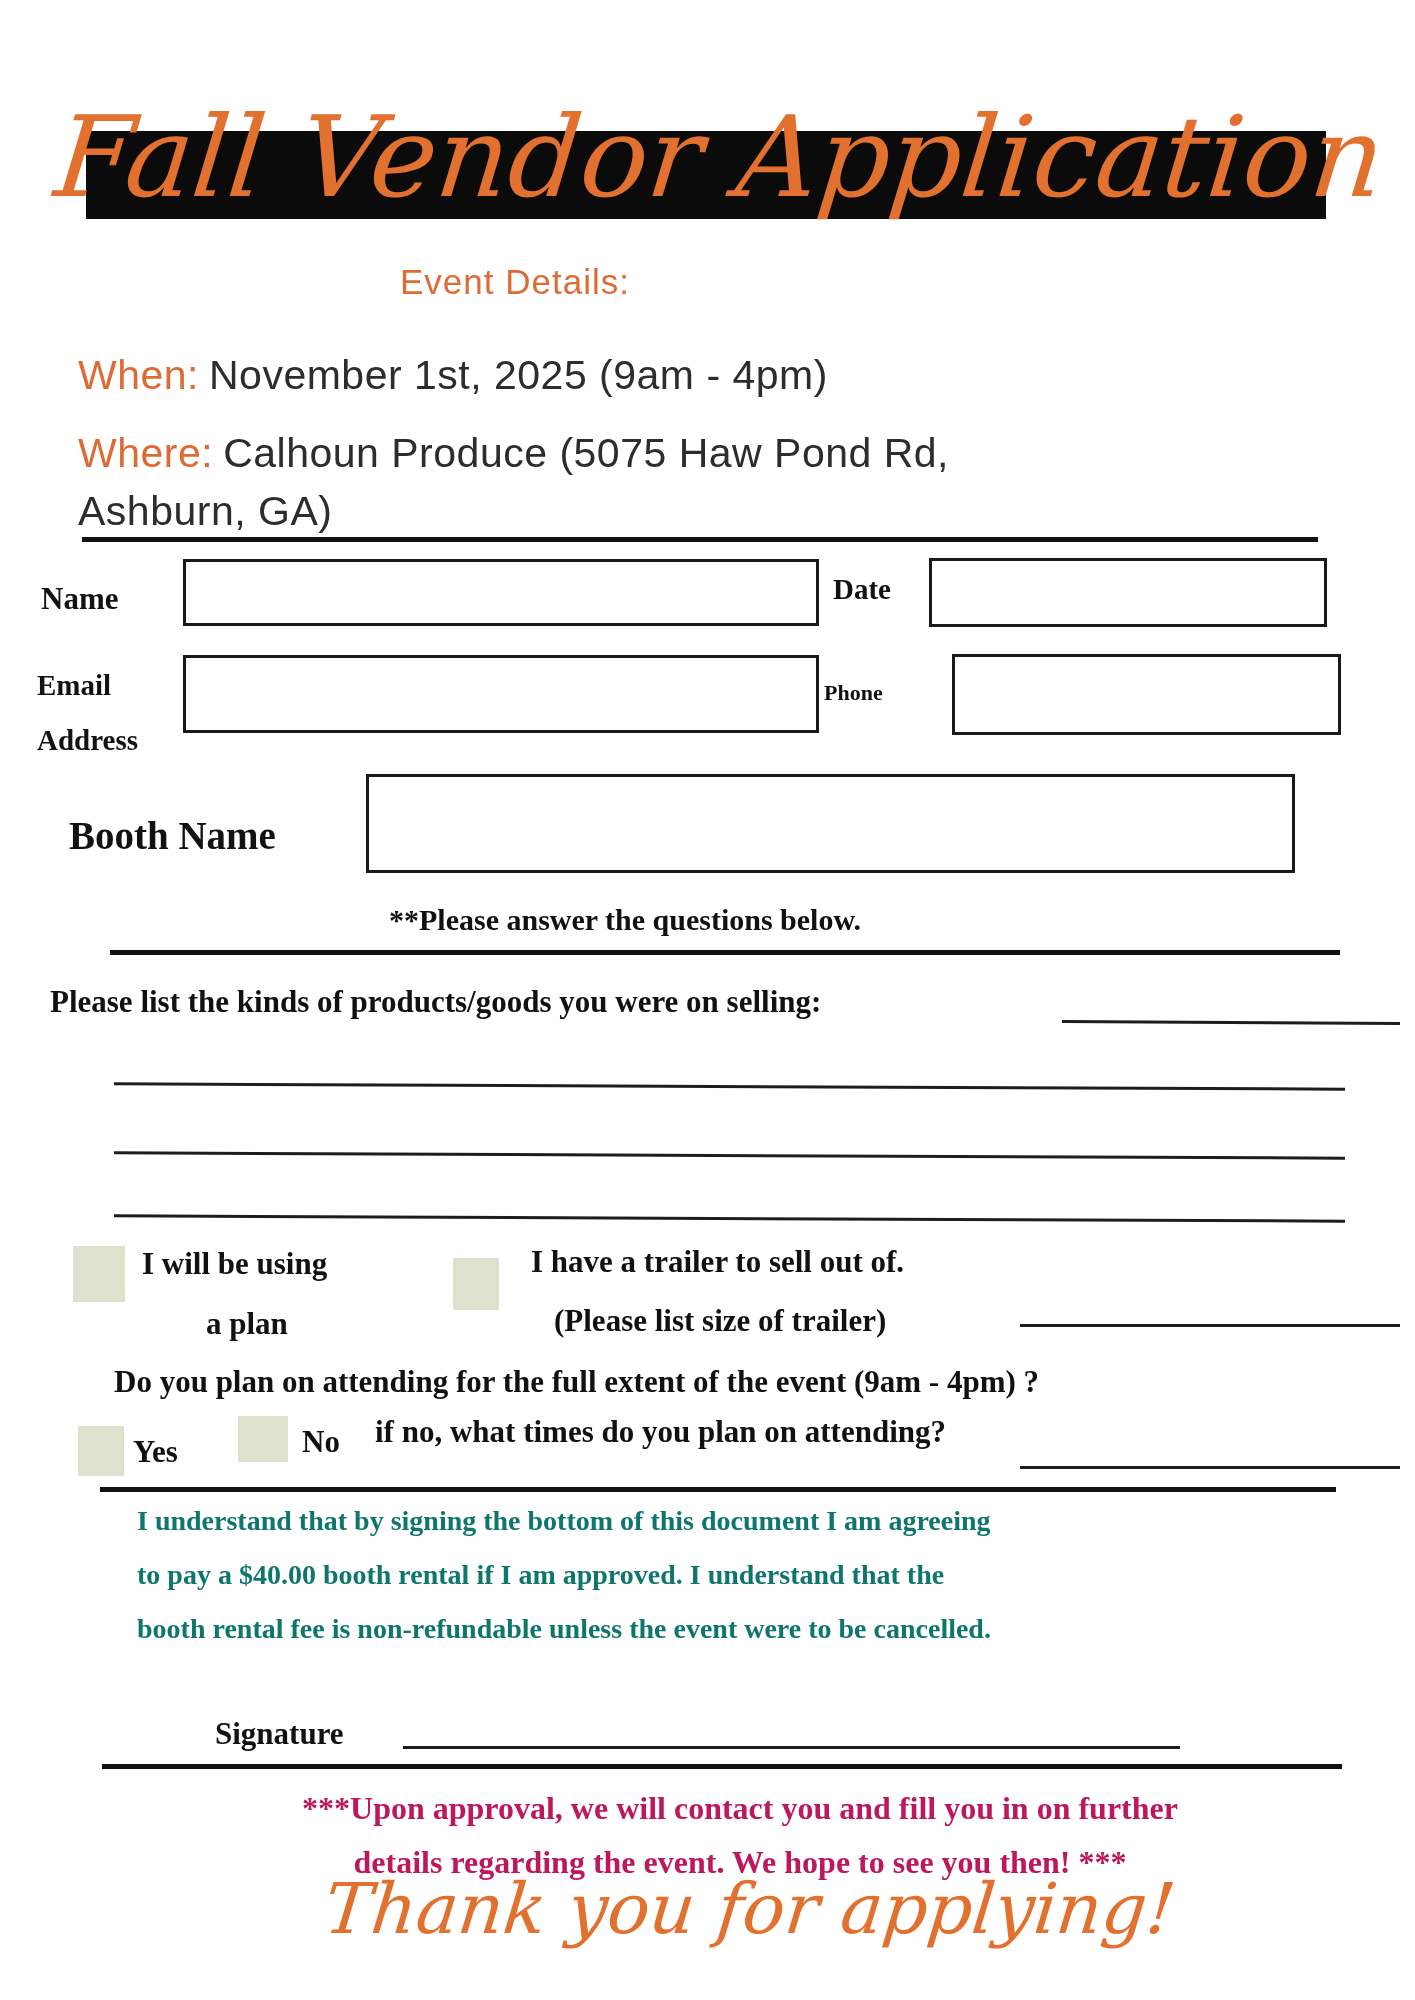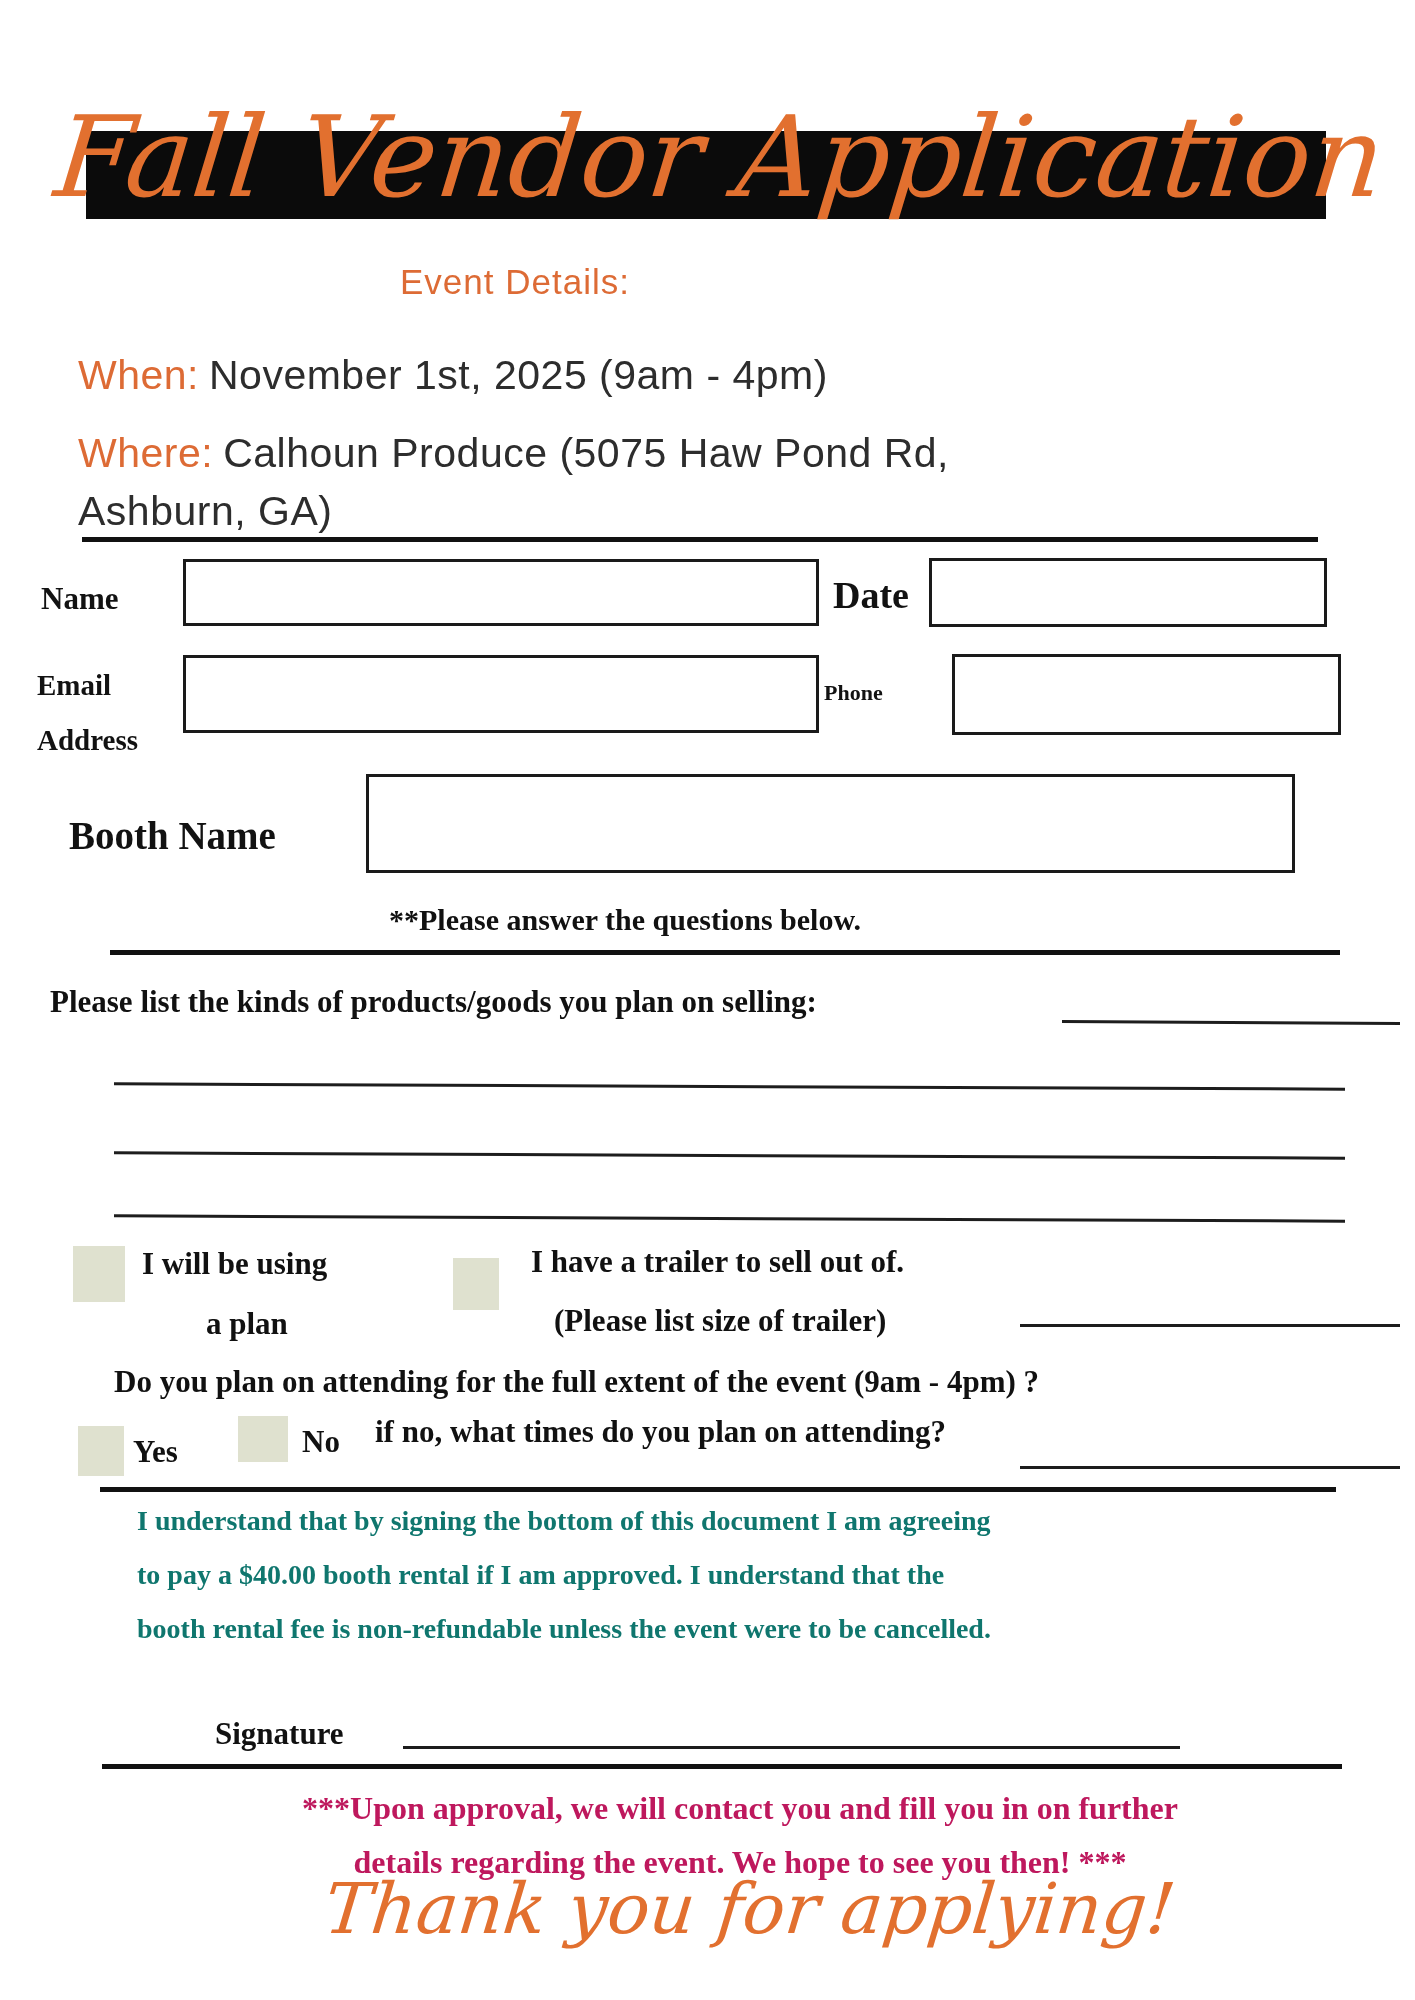--- a/index.html
+++ b/index.html
@@ -61,21 +61,21 @@
   .rule-agree  { left: 100px; top: 1487px; width: 1236px; height: 5px; }
   .rule-footer { left: 102px; top: 1764px; width: 1240px; height: 5px; }
 
   
   .flabel {
     font-weight: 700;
     color: #121212;
     white-space: nowrap;
   }
   .lbl-name  { left: 41px;  top: 581px; font-size: 31px; }
-  .lbl-date  { left: 833px; top: 573px; font-size: 38px; }
+  .lbl-date  { left: 833px; top: 573px; font-size: 29px; }
   .lbl-email { left: 37px;  top: 658px; font-size: 29px; line-height: 55px; }
   .lbl-phone { left: 824px; top: 680px; font-size: 22px; }
   .lbl-booth { left: 69px;  top: 813px; font-size: 39px; }
 
   input.fbox {
     position: absolute;
     background: #ffffff;
     border: 3px solid #1a1a1a;
     box-sizing: border-box;
     font-family: "Liberation Serif", serif;
@@ -198,21 +198,21 @@
 
   <div class="abs flabel lbl-phone">Phone</div>
   <input class="fbox box-phone" type="text" style="">
 
   <div class="abs flabel lbl-booth">Booth Name</div>
   <input class="fbox box-booth" type="text" style="">
 
   <div class="abs answer-note">**Please answer the questions below.</div>
   <div class="abs rule rule-quest"></div>
 
-  <div class="abs q q-products">Please list the  kinds of products/goods you plan on selling:</div>
+  <div class="abs q q-products">Please list the  kinds of products/goods you were on selling:</div>
   <div class="abs wline wline-products-short"></div>
   <div class="abs wline wline-1"></div>
   <div class="abs wline wline-2"></div>
   <div class="abs wline wline-3"></div>
 
   <div class="checkbox cb-tent"></div>
   <div class="abs cblabel lbl-tent1">I will be using</div>
   <div class="abs cblabel lbl-tent2">a plan</div>
 
   <div class="checkbox cb-trailer"></div>

